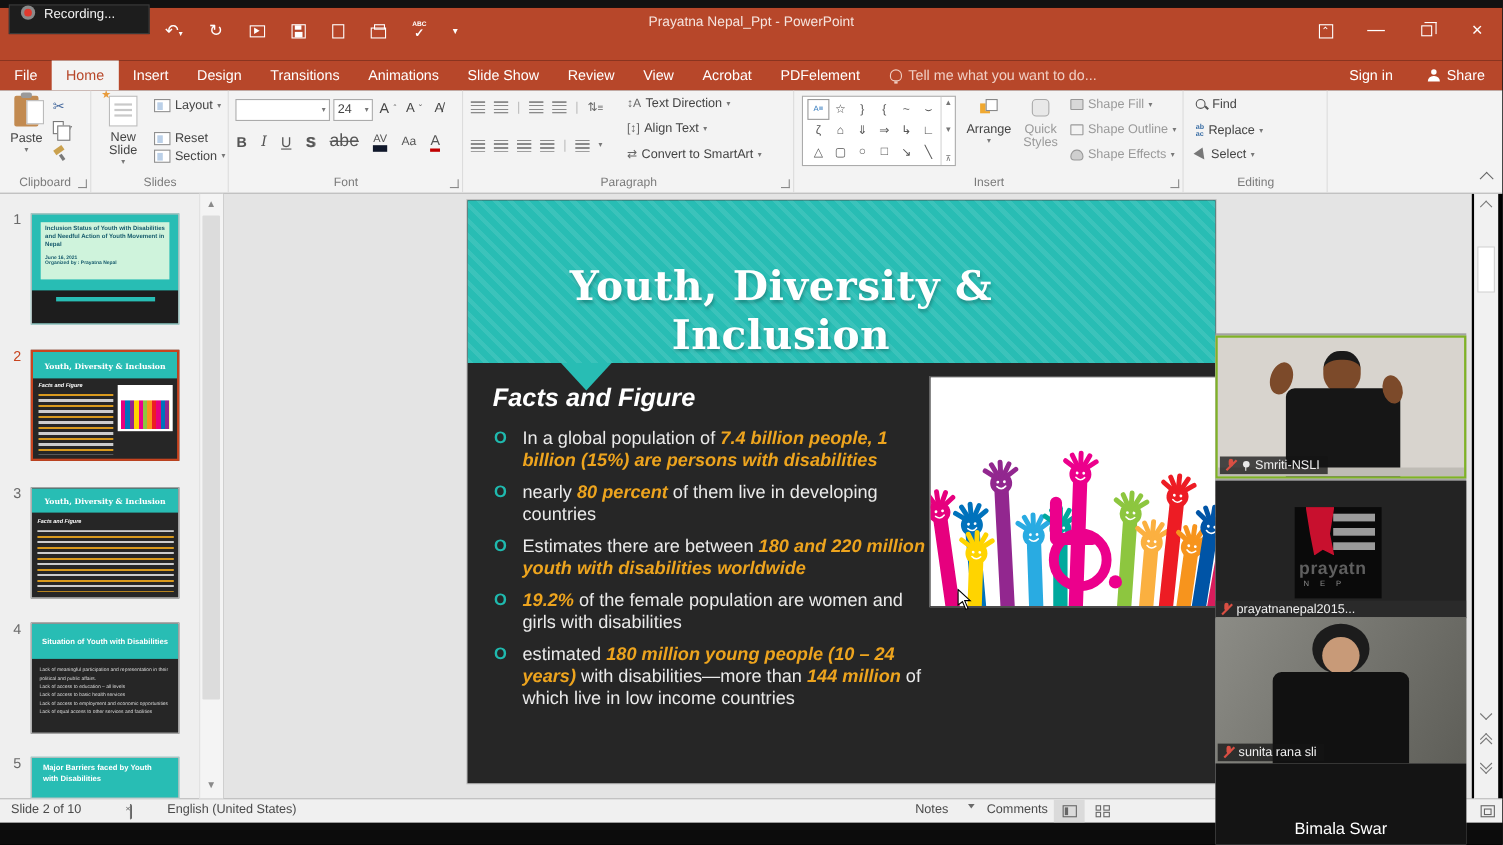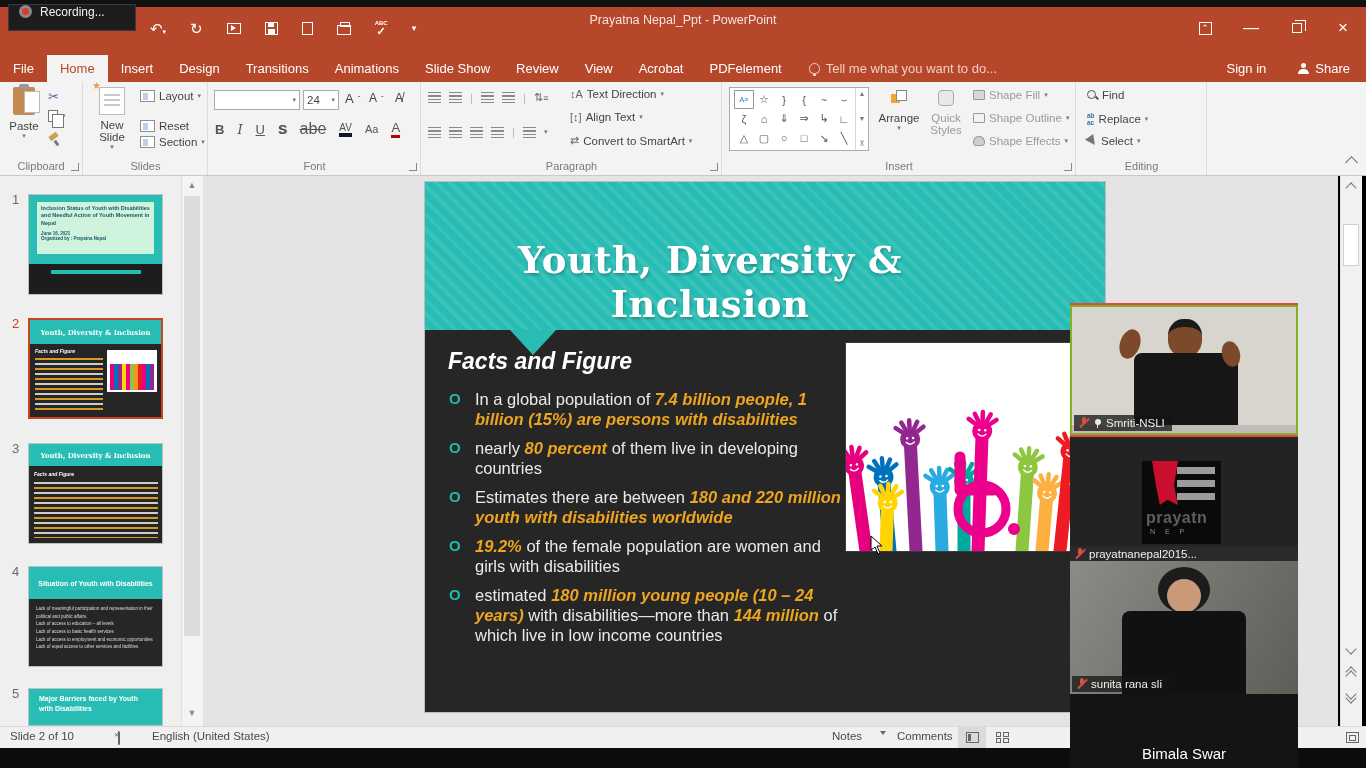--- a/index.html
+++ b/index.html
@@ -138,21 +138,21 @@
   .view-btn.active { background:#DADADA; }
   .ic-normalview { width:13px; height:11px; border:1.2px solid #666; position:relative; }
   .ic-normalview::after { content:""; position:absolute; left:1px; top:1px; width:3px; height:7px; background:#666; }
   .ic-sorter { width:13px; height:11px; display:grid; grid-template-columns:1fr 1fr; gap:1.5px; }
   .ic-sorter span { border:1.1px solid #666; }
   .ic-fit { width:13px; height:11px; border:1.2px solid #666; position:relative; }
   .ic-fit::after { content:""; position:absolute; left:2.5px; top:2px; width:5px; height:4px; border:1.1px solid #666; }
   .bottomstrip { left:0; top:748px; width:1366px; height:20px; background:#0c0c0c; z-index:6; }
 
   
-  .zoompanel { left:1070px; top:303px; width:228px; height:465px; background:#ef4444; z-index:20; }
+  .zoompanel { left:1105px; top:303px; width:228px; height:465px; background:#a3a3a3; z-index:20; }
   .ztile { position:absolute; left:0; width:228px; overflow:hidden; background:#1f1f1f; }
   .ztile1 { top:2px; height:130px; border:2px solid #7FB226; background:#D8D4CE; }
   .ztile2 { top:134px; height:125px; background:#232323; }
   .ztile3 { top:258px; height:133px; background:#6e6e6a; }
   .ztile4 { top:391px; height:74px; background:#141414; }
   .zlabel { position:absolute; left:2px; bottom:2px; background:rgba(20,20,20,0.75); color:#f0f0f0; font-size:11.5px; padding:2px 7px 2px 4px; display:flex; align-items:center; gap:4px; white-space:nowrap; }
   .mic-muted { width:11px; height:12px; position:relative; flex:none; }
   .mic-muted::before { content:""; position:absolute; left:3.5px; top:0; width:4px; height:7px; background:#d94f43; border-radius:2px; }
   .mic-muted::after { content:""; position:absolute; left:0; top:5px; width:13px; height:1.8px; background:#d94f43; transform:rotate(-45deg); }
   .pin-ic { width:9px; height:9px; position:relative; flex:none; }
@@ -289,21 +289,21 @@
         </div>
       <div class="smbtn" style="left:136px;top:9px;font-size:13px">A<span style="font-size:8px">ˆ</span></div>
       <div class="smbtn" style="left:160px;top:9px;font-size:12px">A<span style="font-size:8px">ˇ</span></div>
       <div class="smbtn" style="left:186px;top:9px;font-size:12px">A̸</div>
       <div class="smbtn" style="left:6px;top:38px">
         <b class="fbtn">B</b>
         <i class="fbtn" style="font-family:'DejaVu Serif',serif">I</i>
         <u class="fbtn">U</u>
         <b class="fbtn" style="text-shadow:1px 0 #888">S</b>
         <s class="fbtn" style="font-size:16px">abe</s>
-        <span class="fbtn" style="font-size:10px;border-bottom:4px solid #0f172a">AV</span>
+        <span class="fbtn" style="font-size:10px;border-bottom:6px solid #0f172a">AV</span>
         <span class="fbtn" style="font-size:11px">Aa</span>
         <span class="fbtn" style="border-bottom:3px solid #C00000">A</span>
       </div>
       <div class="glabel">Font</div>
       <div class="launcher"></div>
     </div>
 
     <div class="rgroup" style="left:422px;width:300px">
       <div class="smbtn" style="left:6px;top:9px;gap:8px">
         <span class="lines-ic"></span>

